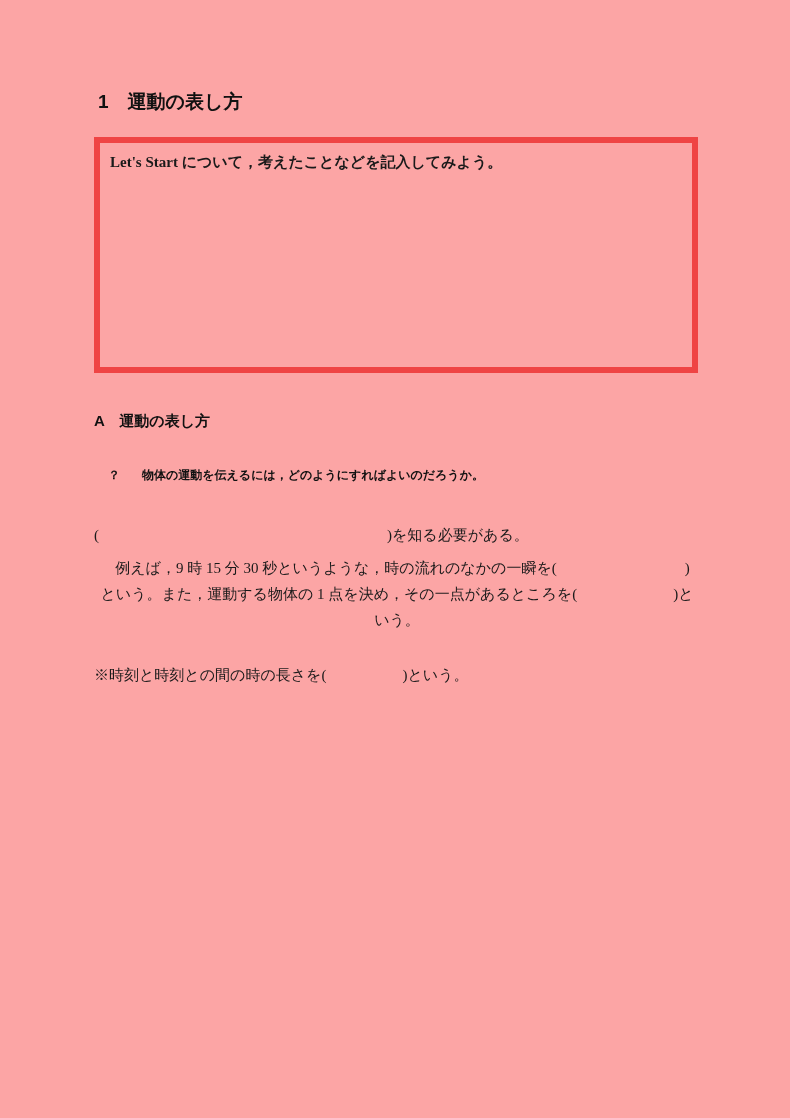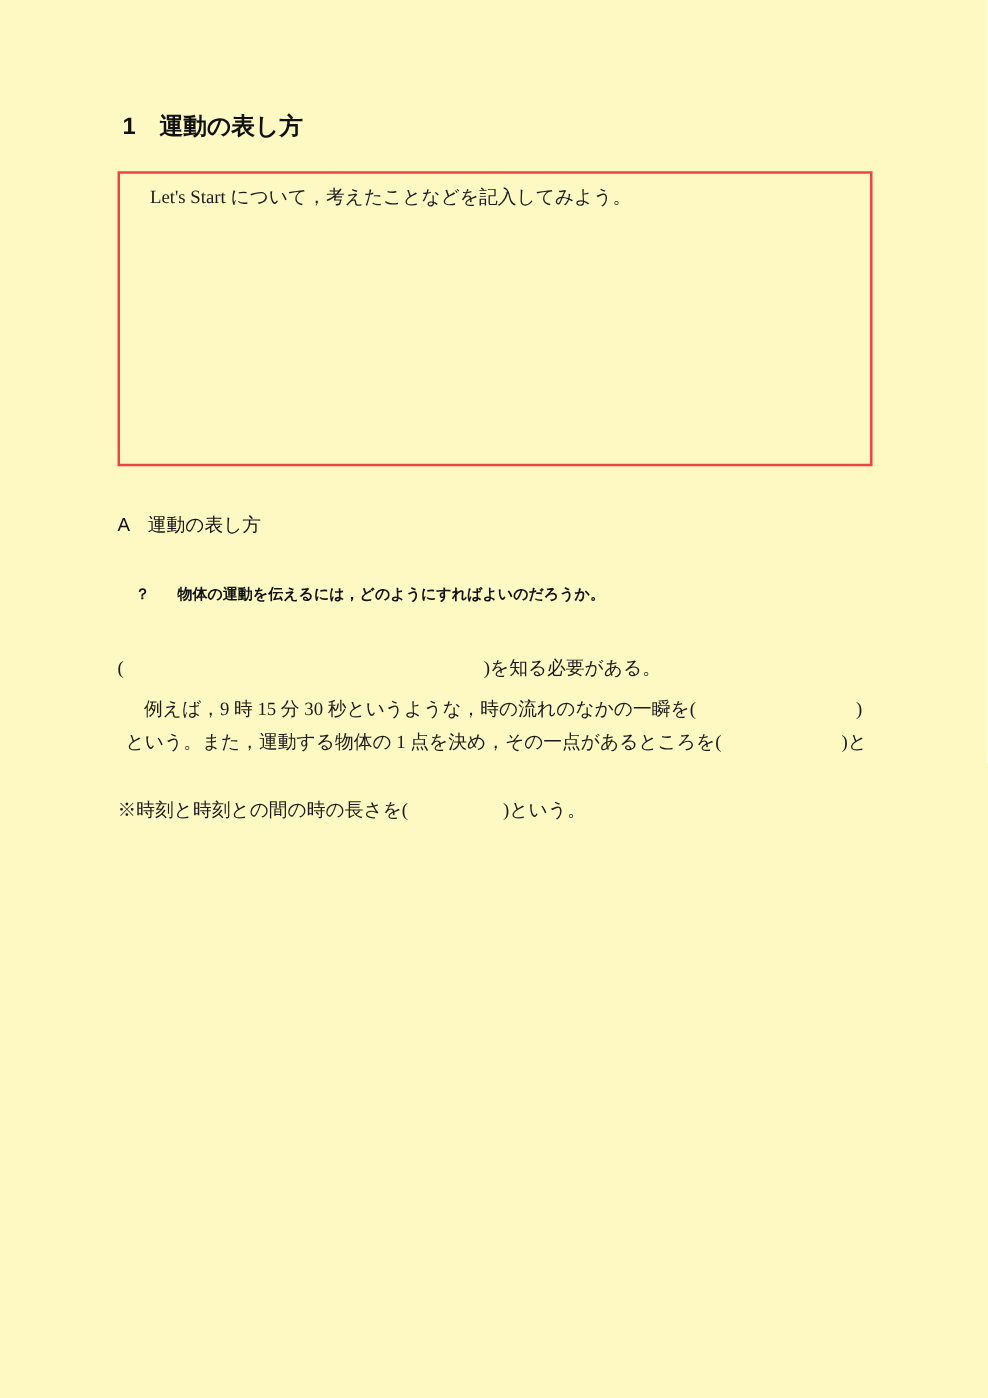--- a/index.html
+++ b/index.html
@@ -4,51 +4,52 @@
 <style>
   html, body {
     margin: 0;
     padding: 0;
     background: #ffffff;
   }
   .page {
     position: relative;
     width: 790px;
     height: 1118px;
-    background: #fef9c3;
+    background: #fca5a5;
     color: #1a1a1a;
     overflow: hidden;
     font-family: "Liberation Serif", "DejaVu Serif", serif;
   }
   .content {
     padding: 90px 90px 0 94px; 
   }
   .page-title {
     font-family: "Liberation Sans", "DejaVu Sans", sans-serif;
     font-weight: bold;
     font-size: 19px;
     line-height: 24px;
     margin: 0 0 0 4px;
     color: #111;
   }
   .lets-start-box {
     margin-top: 23px;
     width: 604px;
     height: 236px;
-    border: 2px solid #ef4444;
+    border: 6px solid #ef4444;
     box-sizing: border-box;
-    padding: 8px 24px;
+    padding: 8px 10px;
+    font-weight: bold;
   }
   .lets-start-label {
     font-size: 15px;
     line-height: 22px;
   }
   .section-heading {
     font-family: "Liberation Sans", "DejaVu Sans", sans-serif;
-    font-weight: normal;
+    font-weight: bold;
     font-size: 15px;
     line-height: 20px;
     margin-top: 38px;
     color: #111;
   }
   .body-line {
     font-size: 15px;
     line-height: 26px;
   }
   .indent-1 {
@@ -121,20 +122,21 @@
     </div>
 
 
     <div class="time-para">
       <div class="body-line indent-1">
         <span>例えば，9 時 15 分 30 秒というような，時の流れのなかの一瞬を(</span><span class="blank blank-moment"></span><span>)</span>
       </div>
       <div class="body-line">
         <span>という。また，運動する物体の 1 点を決め，その一点があるところを(</span><span class="blank blank-place"></span><span>)と</span>
       </div>
+      <div class="body-line">いう。</div>
     </div>
 
     <div class="body-line note-line">
       <span>※時刻と時刻との間の時の長さを(</span><span class="blank blank-length"></span><span>)という。</span>
     </div>
 
   </div>
 </div>
 
 </body></html>

